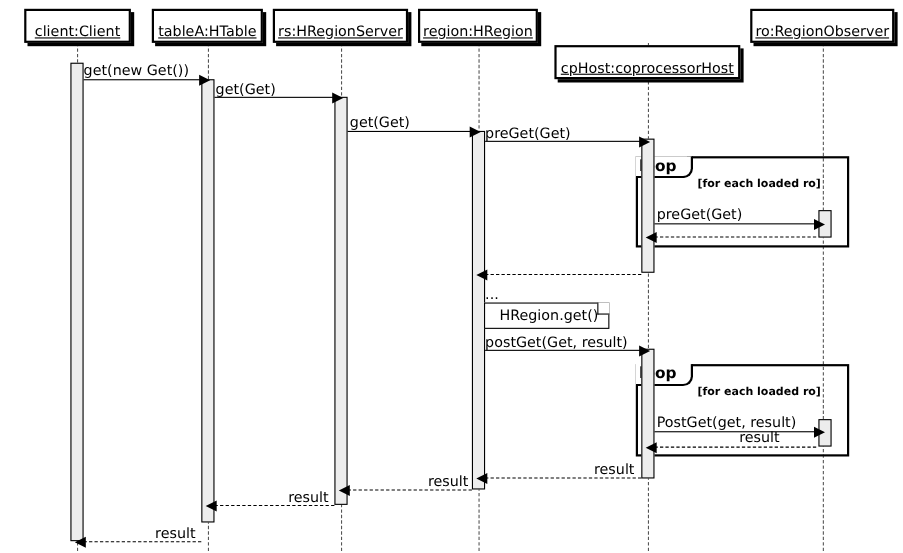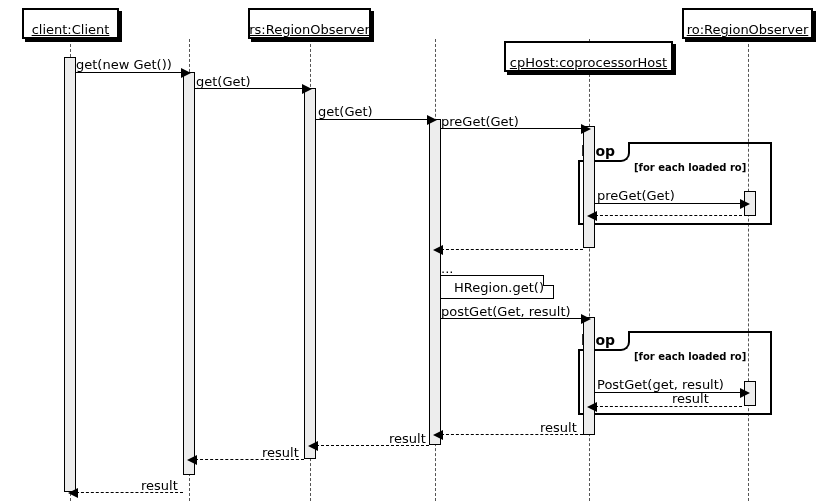--- a/index.html
+++ b/index.html
@@ -211,22 +211,28 @@
     <div class="arrow-l" style="left: 68px; top: 487.5px;"></div>
     <div class="msg-label" style="left: 141px; top: 479px;">result</div>
     <div class="dots" style="left: 441px; top: 262px;">...</div>
     <div class="note" style="left: 440px; top: 275px; width: 114px; height: 24px;">
       <span class="ntext">HRegion.get()</span>
       <div class="fold"></div>
     </div>
     <div class="participant" style="left: 22px; top: 8px; width: 97px; height: 31px;">
       <span class="plabel">client:Client</span>
     </div>
+    <div class="participant" style="left: 138px; top: 8px; width: 101px; height: 31px;">
+      <span class="plabel">tableA:HTable</span>
+    </div>
     <div class="participant" style="left: 248px; top: 8px; width: 123px; height: 31px;">
-      <span class="plabel">rs:RegionObserver</span>
+      <span class="plabel">rs:HRegionServer</span>
+    </div>
+    <div class="participant" style="left: 380px; top: 8px; width: 109px; height: 31px;">
+      <span class="plabel">region:HRegion</span>
     </div>
     <div class="participant" style="left: 504px; top: 8px; width: 169px; height: 31px; margin-top: 33px;">
       <span class="plabel">cpHost:coprocessorHost</span>
     </div>
     <div class="participant" style="left: 682px; top: 8px; width: 131px; height: 31px;">
       <span class="plabel">ro:RegionObserver</span>
     </div>
   </div>
 
 </body></html>

